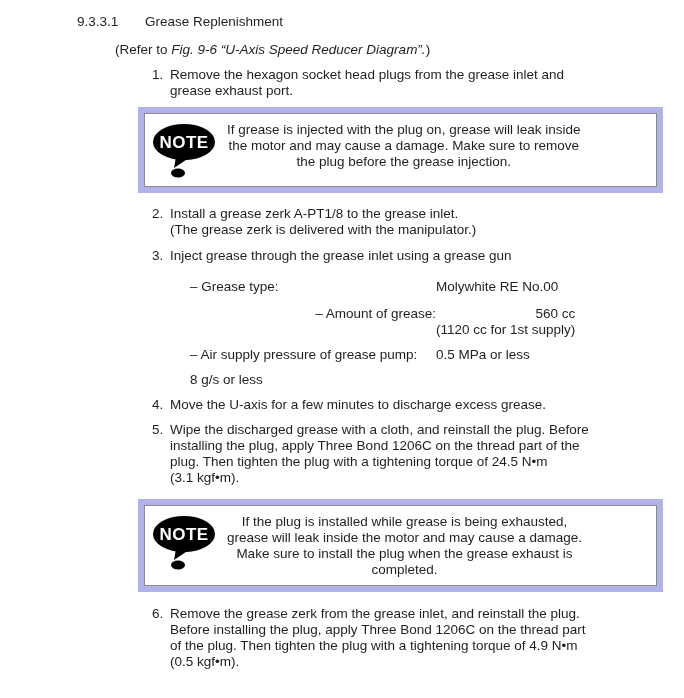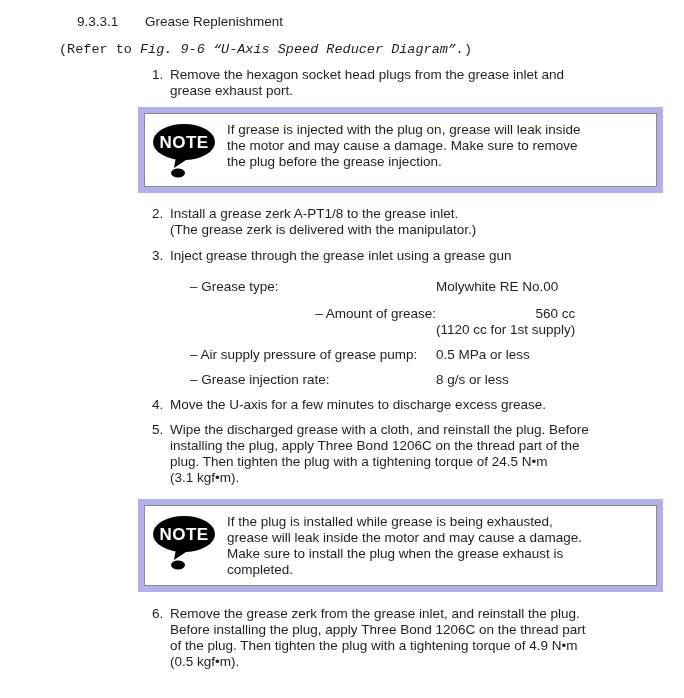--- a/index.html
+++ b/index.html
@@ -14,21 +14,21 @@
     font-size: 13.5px;
     line-height: 16px;
     color: #1f1f1f;
     overflow: hidden;
   }
   .page { padding-top: 14px; }
 
   .heading { margin-left: 77px; }
   .heading .num { display: inline-block; width: 68px; }
 
-  .refer { margin: 12px 0 0 59px; font-family: Liberation Mono, monospace; }
+  .refer { margin: 12px 0 0 115px; }
   .refer .it { font-style: italic; }
 
   .step { display: flex; margin-left: 152px; }
   .step .snum { width: 18px; flex-shrink: 0; }
   .step .stxt { white-space: pre-line; }
 
   #step1 { margin-top: 9px; }
   #step2 { margin-top: 13px; }
   #step3 { margin-top: 10px; }
   #step4 { margin-top: 9px; }
@@ -51,20 +51,21 @@
     background: #ffffff;
   }
   #note1 { margin-top: 8px; }
   #note2 { margin-top: 13px; }
   .note-inner {
     border: 1px solid #8a8a8a;
     display: flex;
     align-items: flex-start;
     padding: 7px 10px 7px 6px;
     background: #ffffff;
+    text-align: center;
   }
   .note-icon { width: 66px; flex-shrink: 0; margin: 2px 10px 0 0; }
   .note-text { white-space: pre-line; padding-top: 1px; }
 </style>
 </head>
 <body>
 
 <div class="page">
 
   <div class="heading">
@@ -113,21 +114,20 @@
   <div class="spec-row" id="spec2">
     <span class="lab">– Amount of grease:</span>
     <span class="val">560 cc
 (1120 cc for 1st supply)</span>
   </div>
   <div class="spec-row" id="spec3">
     <span class="lab">– Air supply pressure of grease pump:</span>
     <span class="val">0.5 MPa or less</span>
   </div>
   <div class="spec-row" id="spec4">
-    <span class="lab">– Grease injection rate:</span>
     <span class="val">8 g/s or less</span>
   </div>
 
   <div class="step" id="step4">
     <span class="snum">4.</span>
     <div class="stxt">Move the U-axis for a few minutes to discharge excess grease.</div>
   </div>
 
   <div class="step" id="step5">
     <span class="snum">5.</span>

